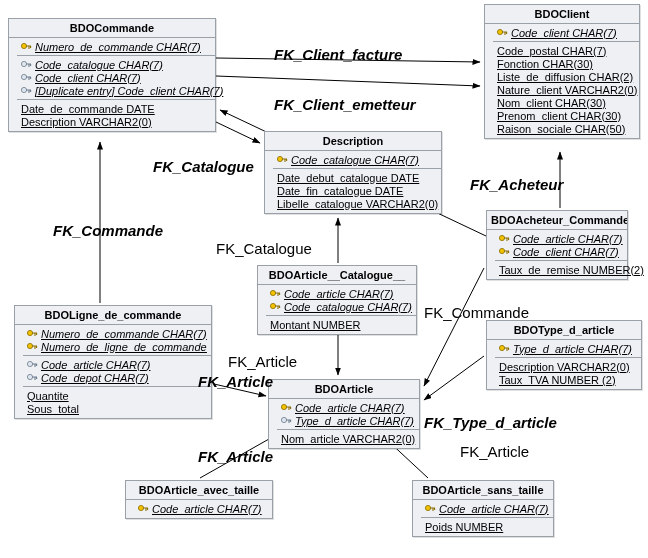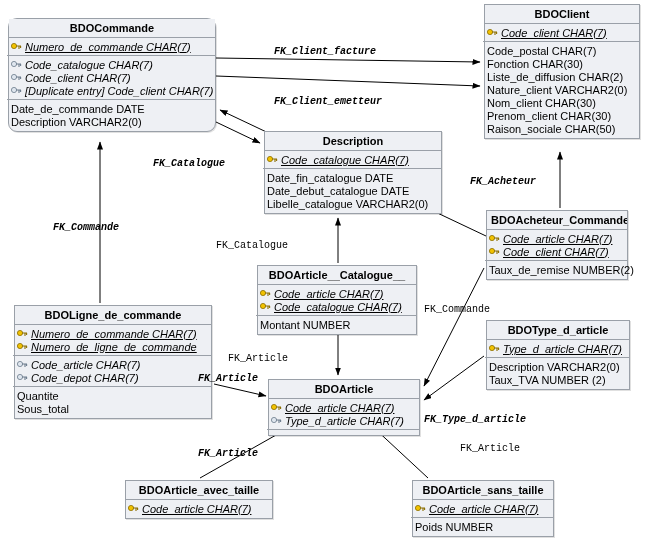--- a/index.html
+++ b/index.html
@@ -22,42 +22,41 @@
   .entity .title{
     text-align:center;
     font-weight:bold;
     font-size:11px;
     padding:3px 4px 3px 4px;
     border-bottom:1px solid #9aa0a8;
     background:#eef0f4;
     white-space:nowrap;
     overflow:hidden;
   }
-  .attrs{padding:2px 4px 3px 2px;}
+  .attrs{padding:2px 4px 3px 12px;text-decoration:underline;}
   .attr{
     display:flex;align-items:flex-start;
     line-height:12px;
     padding:0.5px 0;
     white-space:nowrap;
   }
   .attr .txt{display:inline-block;}
   .key .txt{font-style:italic;text-decoration:underline;}
   .fk .txt{font-style:italic;}
   .keyicon{
     width:11px;height:11px;margin-right:3px;flex:0 0 11px;position:relative;top:1px;
   }
   .sep{border-top:1px solid #9aa0a8;margin:2px -4px 2px -4px;}
   .label{
     position:absolute;
     font-style:italic;
     font-weight:bold;
-    font-size:10px;
+    font-size:15px;
     white-space:nowrap;
     color:#000;
-    font-family:Liberation Mono, monospace;
   }
   .label.plain{font-weight:normal;font-style:normal;}
 </style>
 </head>
 <body>
 
 <div id="canvas">
 
   <svg class="links" viewBox="0 0 648 558">
     <defs>
@@ -75,21 +74,21 @@
       <path d="M338,263 L338,218"></path>
       <path d="M484,268 L424,386"></path>
       <path d="M214,384 L266,396"></path>
       <path d="M338,316 L338,375"></path>
       <path d="M484,356 L424,400"></path>
       <path d="M200,478 L292,426"></path>
       <path d="M428,478 L372,426"></path>
     </g>
   </svg>
 
-  <div class="entity" style="left:8px;top:18px;width:208px;border-radius:9px;">
+  <div class="entity" style="left:8px;top:18px;width:208px;">
     <div class="title">BDOCommande</div>
     <div class="attrs">
       <div class="attr key">
         <span class="keyicon">
           <svg width="11" height="11" viewBox="0 0 11 11">
               <circle cx="3" cy="4" r="2.6" fill="#f2c200" stroke="#8a6d00" stroke-width="0.8"></circle>
               <path d="M5,4 L10,4 M8,4 L8,7 M9.6,4 L9.6,6" stroke="#8a6d00" stroke-width="1.1" fill="none"></path>
             </svg>
         </span>
         <span class="txt">Numero_de_commande CHAR(7)</span>
@@ -176,24 +175,24 @@
         <span class="keyicon">
           <svg width="11" height="11" viewBox="0 0 11 11">
               <circle cx="3" cy="4" r="2.6" fill="#f2c200" stroke="#8a6d00" stroke-width="0.8"></circle>
               <path d="M5,4 L10,4 M8,4 L8,7 M9.6,4 L9.6,6" stroke="#8a6d00" stroke-width="1.1" fill="none"></path>
             </svg>
         </span>
         <span class="txt">Code_catalogue CHAR(7)</span>
       </div>
       <div class="sep"></div>
       <div class="attr">
+          <span class="txt">Date_debut_catalogue DATE</span>
+        </div>
+      <div class="attr">
           <span class="txt">Date_fin_catalogue DATE</span>
-        </div>
-      <div class="attr">
-          <span class="txt">Date_debut_catalogue DATE</span>
         </div>
       <div class="attr">
           <span class="txt">Libelle_catalogue VARCHAR2(0)</span>
         </div>
     </div>
   </div>
 
   <div class="entity" style="left:486px;top:210px;width:142px;">
     <div class="title">BDOAcheteur_Commande_</div>
     <div class="attrs">
@@ -243,21 +242,21 @@
         </span>
         <span class="txt">Code_catalogue CHAR(7)</span>
       </div>
       <div class="sep"></div>
       <div class="attr">
           <span class="txt">Montant NUMBER</span>
         </div>
     </div>
   </div>
 
-  <div class="entity" style="left:486px;top:320px;width:144px;">
+  <div class="entity" style="left:486px;top:320px;width:156px;">
     <div class="title">BDOType_d_article</div>
     <div class="attrs">
       <div class="attr key">
         <span class="keyicon">
           <svg width="11" height="11" viewBox="0 0 11 11">
               <circle cx="3" cy="4" r="2.6" fill="#f2c200" stroke="#8a6d00" stroke-width="0.8"></circle>
               <path d="M5,4 L10,4 M8,4 L8,7 M9.6,4 L9.6,6" stroke="#8a6d00" stroke-width="1.1" fill="none"></path>
             </svg>
         </span>
         <span class="txt">Type_d_article CHAR(7)</span>
@@ -337,20 +336,23 @@
       <div class="attr fk">
         <span class="keyicon">
           <svg width="11" height="11" viewBox="0 0 11 11">
               <circle cx="3" cy="4" r="2.6" fill="#dfe6ef" stroke="#6b7b8c" stroke-width="0.8"></circle>
               <path d="M5,4 L10,4 M8,4 L8,7 M9.6,4 L9.6,6" stroke="#6b7b8c" stroke-width="1.1" fill="none"></path>
             </svg>
         </span>
         <span class="txt">Type_d_article CHAR(7)</span>
       </div>
       <div class="sep"></div>
+      <div class="attr">
+          <span class="txt">Nom_article VARCHAR2(0)</span>
+        </div>
     </div>
   </div>
 
   <div class="entity" style="left:125px;top:480px;width:148px;">
     <div class="title">BDOArticle_avec_taille</div>
     <div class="attrs">
       <div class="attr key">
         <span class="keyicon">
           <svg width="11" height="11" viewBox="0 0 11 11">
               <circle cx="3" cy="4" r="2.6" fill="#f2c200" stroke="#8a6d00" stroke-width="0.8"></circle>

